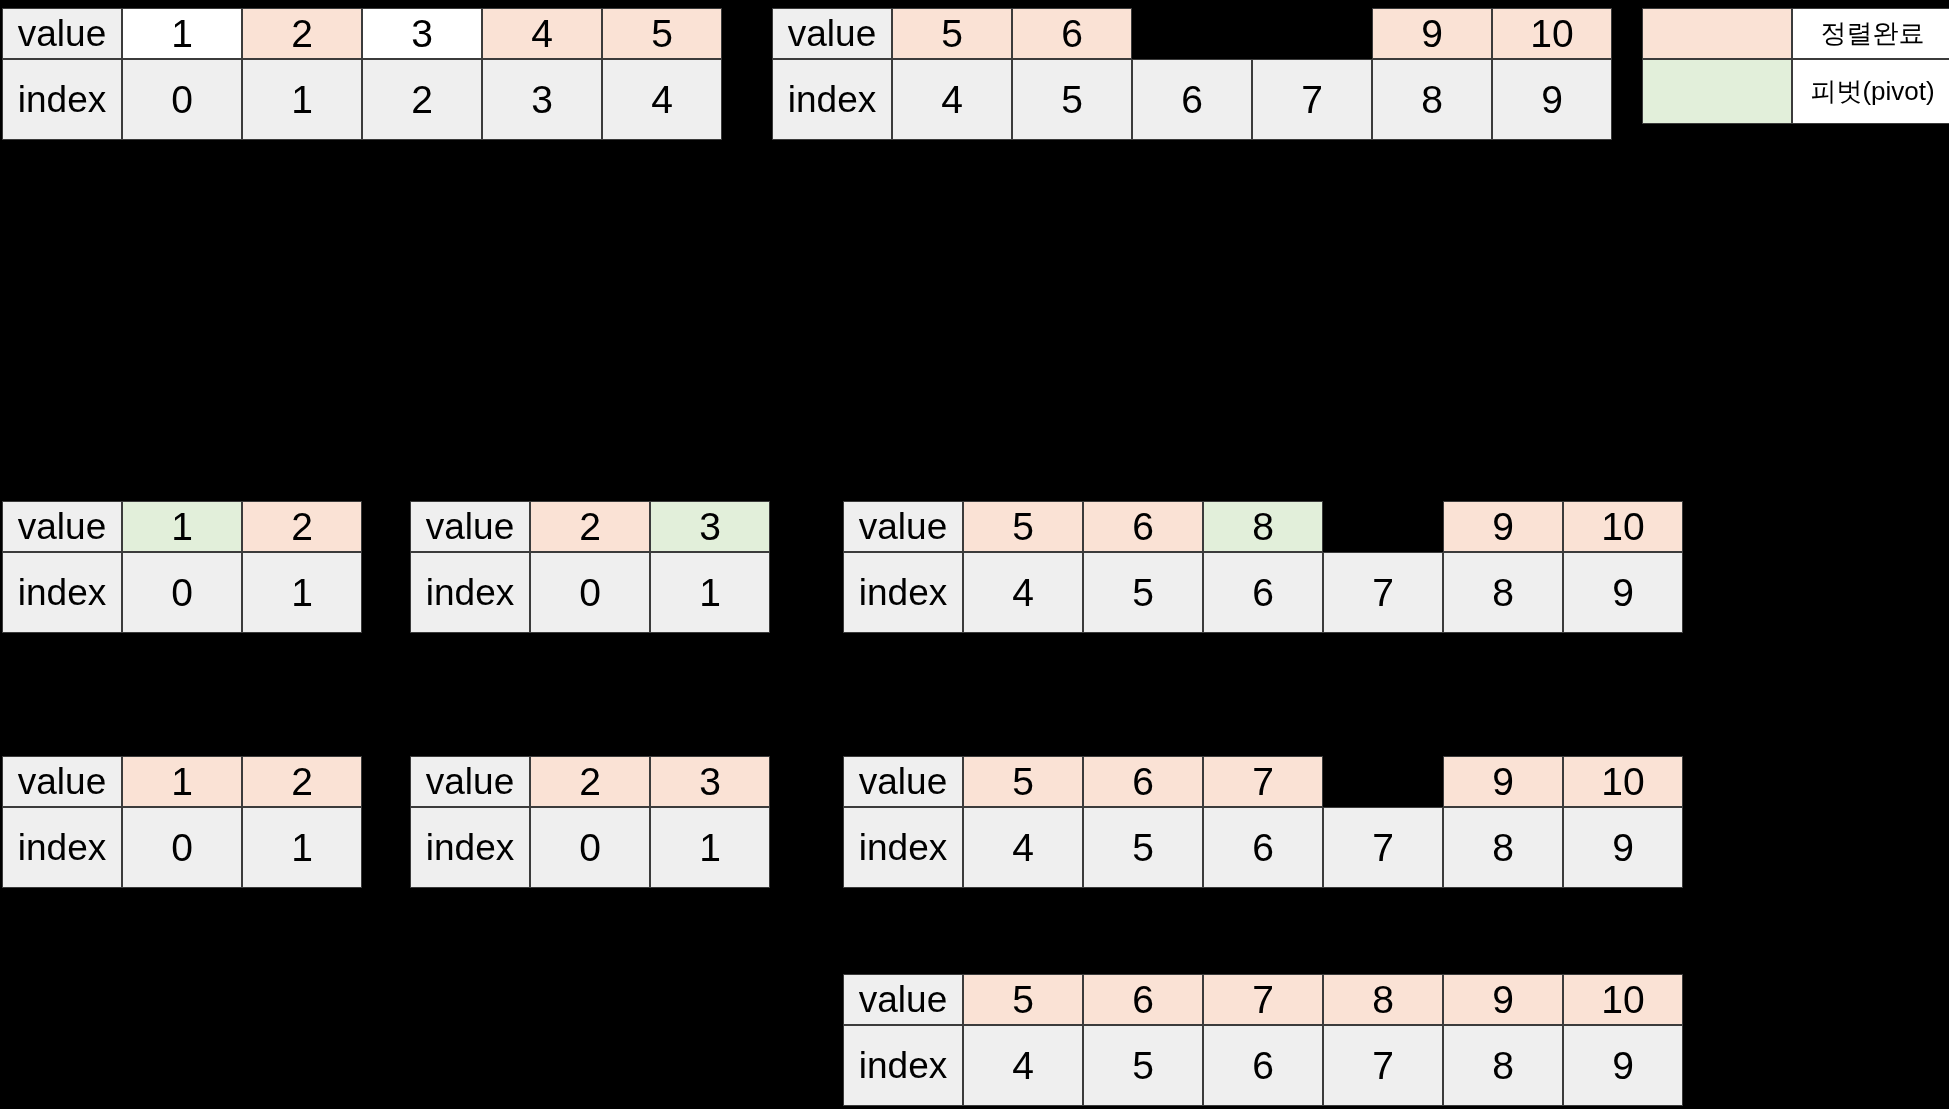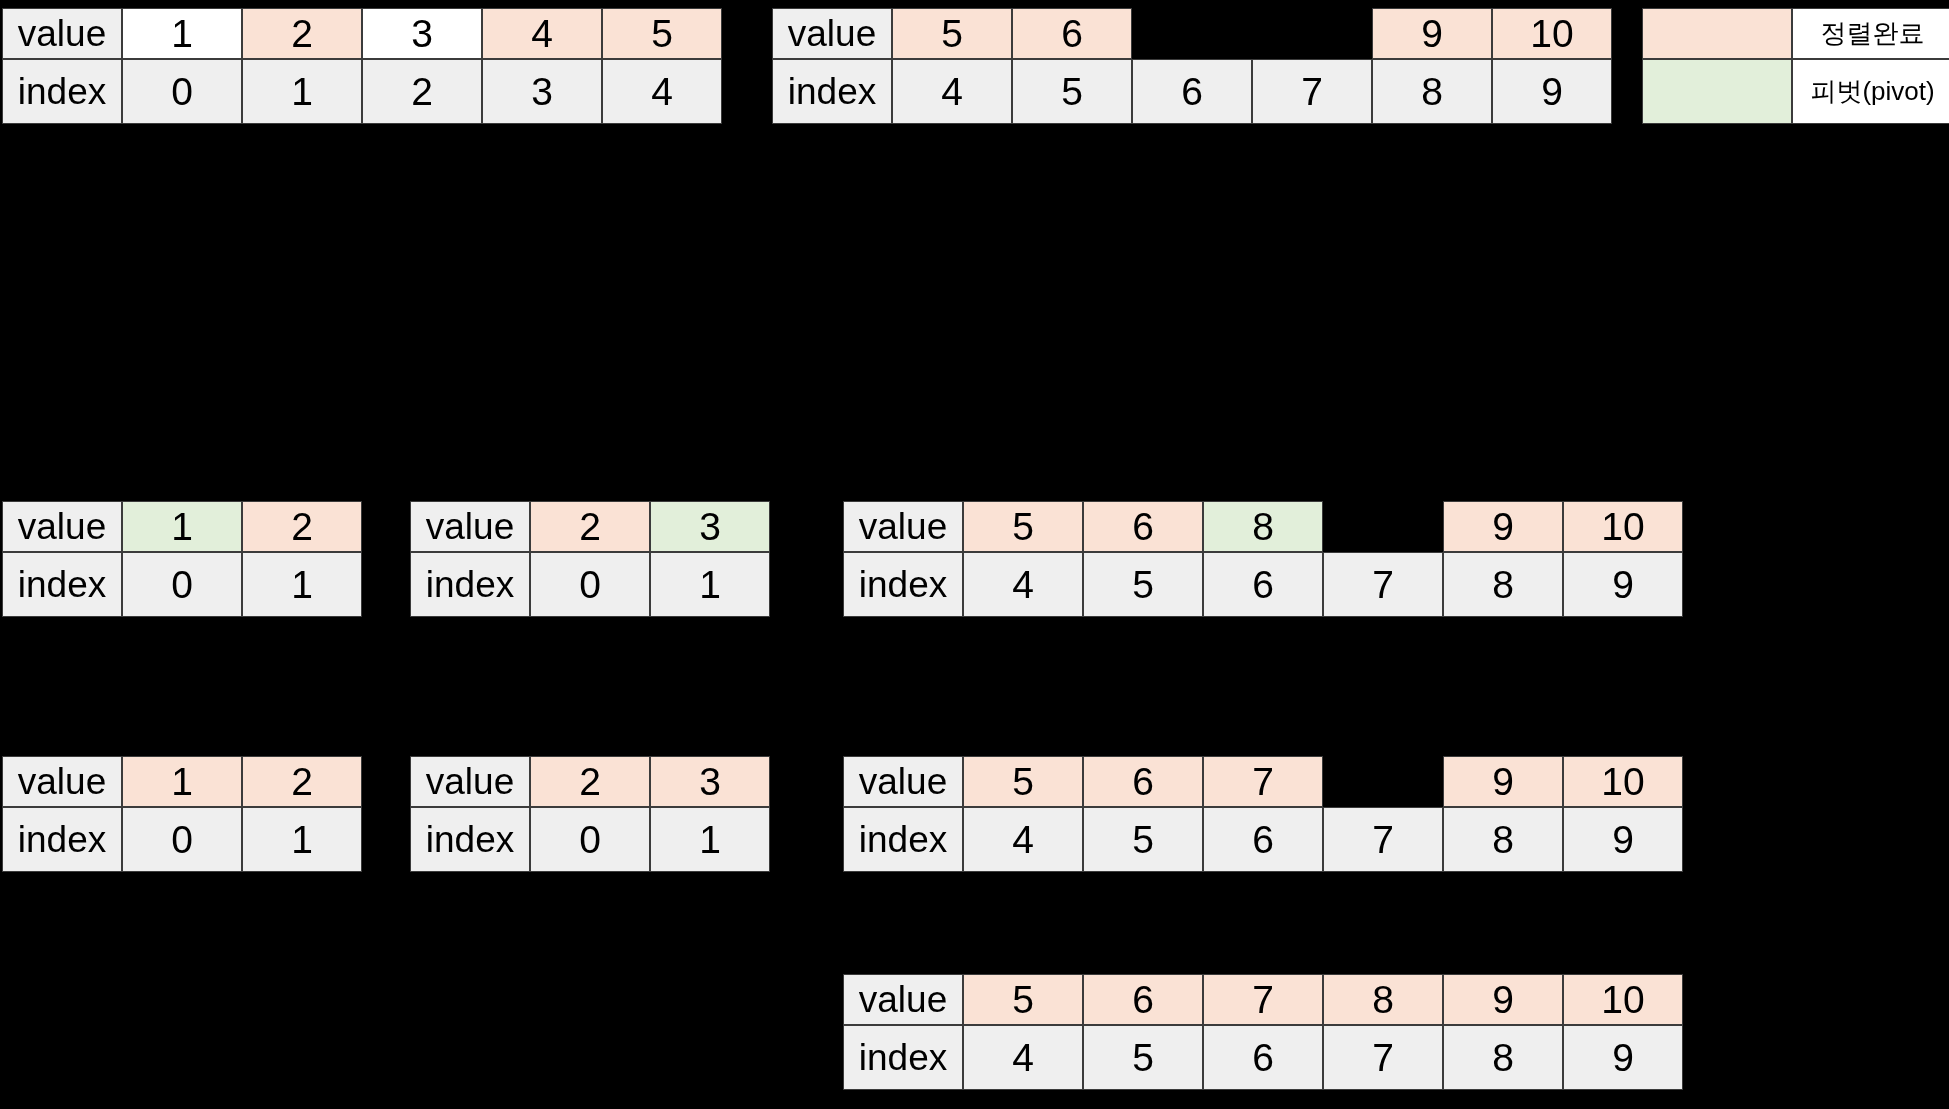--- a/index.html
+++ b/index.html
@@ -49,21 +49,21 @@
   .cell.value-cell {
     width: 120px;
   }
 
   .cell.idx-cell {
     width: 120px;
     background: #efefef;
   }
 
   .row-value .cell { height: 51px; }
-  .row-index .cell { height: 65px; }
+  .row-index .cell { height: 81px; }
 
   
   .fill-plain  { background: #ffffff; }
   .fill-sorted { background: #fae2d5; }
   .fill-pivot  { background: #e2efda; }
   .fill-empty  { background: transparent; border-color: transparent; }
 
   
   .legend {
     position: absolute;

